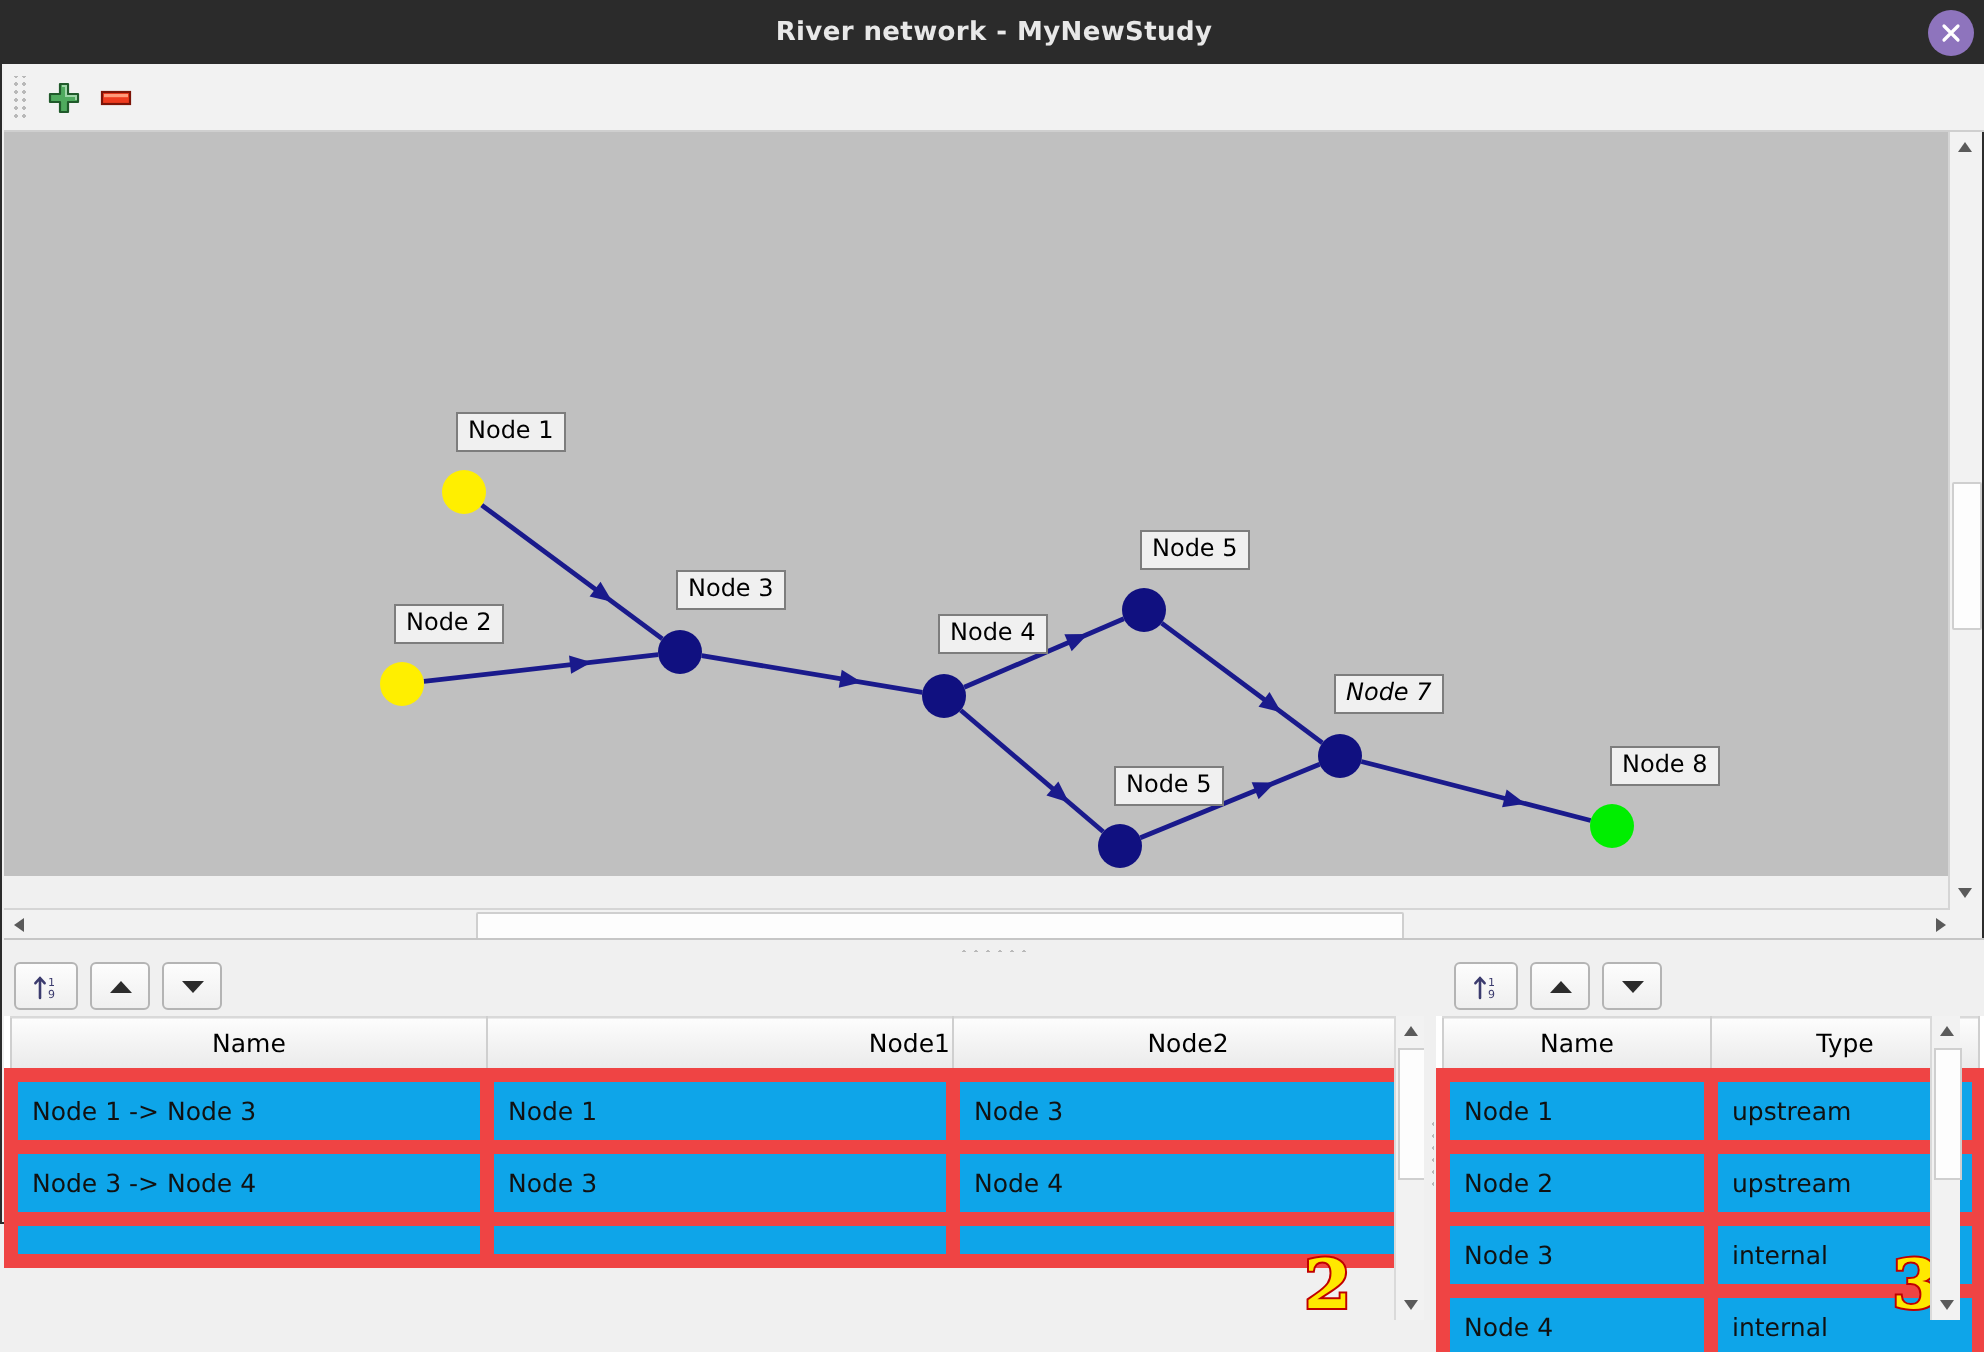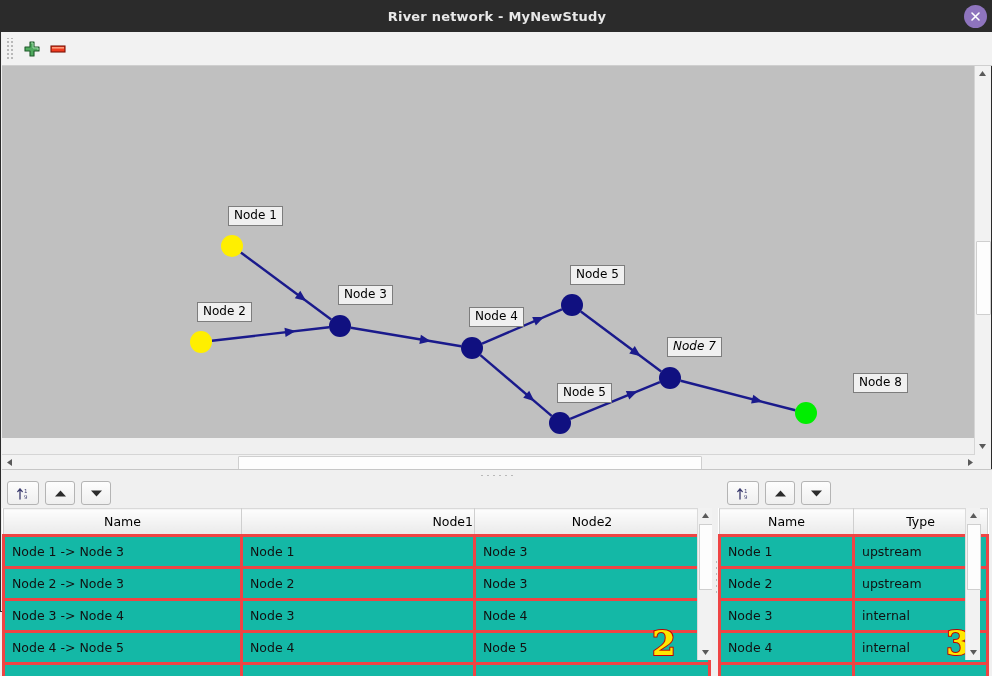--- a/index.html
+++ b/index.html
@@ -60,21 +60,21 @@
   .vsplit{width:6px;height:198px;background:#f0f0f0;display:flex;align-items:center;justify-content:center;cursor:ew-resize;}
   .vsplit .dots{width:3px;height:36px;background-image:radial-gradient(#b9b9b9 1px,transparent 1px);background-size:6px 6px;}
   .right-panel{width:274px;}
   .mini-tb{height:30px;display:flex;align-items:center;padding-left:5px;gap:6px;}
   .mbtn{width:28px;height:22px;background:linear-gradient(#fdfdfd,#efefef);border:1px solid #b4b4b4;
         border-radius:3px;display:flex;align-items:center;justify-content:center;cursor:pointer;}
   .mbtn.wide{width:30px;}
   table.grid{border-collapse:collapse;table-layout:fixed;background:#ffffff;font-size:12.5px;}
   table.grid th{background:linear-gradient(#fdfdfd,#eaeaea);border:1px solid #cfcfcf;border-top:1px solid #d9d9d9;
         font-weight:normal;height:23px;color:#000;text-align:center;}
-  table.grid td{border:3px solid #ef4444;height:29px;padding:0 7px;color:#111;background:#14b8a6;
+  table.grid td{border:7px solid #ef4444;height:29px;padding:0 7px;color:#111;background:#0ea5e9;
         overflow:hidden;white-space:nowrap;}
   .tblwrap{position:relative;}
   .tbl-vsb{position:absolute;top:0;right:0;width:14px;background:#f2f2f2;border-left:1px solid #dadada;}
   .tbl-vsb .thumb{position:absolute;left:1px;width:12px;background:#fdfdfd;border:1px solid #cfcfcf;}
   .tbl-vsb .trough{position:absolute;left:0;width:14px;background:#f2f2f2;}
 </style>
 </head>
 <body>
 
 <div class="window">
@@ -133,21 +133,21 @@
           <circle cx="804" cy="347" r="11" fill="#00ee00"></circle>
         </svg>
       <div id="node-labels">
           <div class="nlabel" style="left: 226px; top: 140px;">Node 1</div>
           <div class="nlabel" style="left: 195px; top: 236px;">Node 2</div>
           <div class="nlabel" style="left: 336px; top: 219px;">Node 3</div>
           <div class="nlabel" style="left: 467px; top: 241px;">Node 4</div>
           <div class="nlabel" style="left: 568px; top: 199px;">Node 5</div>
           <div class="nlabel" style="left: 555px; top: 317px;">Node 5</div>
           <div class="nlabel" style="left: 665px; top: 271px; font-style: italic;">Node 7</div>
-          <div class="nlabel" style="left: 803px; top: 307px; margin-left: 48px;">Node 8</div>
+          <div class="nlabel" style="left: 803px; top: 307px;">Node 8</div>
         </div>
 
     </div>
   </div>
 
   <div class="vsb">
     <div class="sb-arrow" style="top:0;">
       <svg width="9" height="7" viewBox="0 0 9 7">
           <path d="M4.5 1 L8 6 L1 6 Z" fill="#5a5a5a"></path>
         </svg>
@@ -211,33 +211,23 @@
                 <th style="width: 232px;">Node2</th>
               </tr>
             </thead>
             <tbody>
               <tr>
                 <td>Node 1 -&gt; Node 3</td>
                 <td>Node 1</td>
                 <td>Node 3</td>
               </tr>
               <tr>
-                <td>Node 2 -&gt; Node 3</td>
-                <td>Node 2</td>
-                <td>Node 3</td>
-              </tr>
-              <tr>
                 <td>Node 3 -&gt; Node 4</td>
                 <td>Node 3</td>
                 <td>Node 4</td>
-              </tr>
-              <tr>
-                <td>Node 4 -&gt; Node 5</td>
-                <td>Node 4</td>
-                <td>Node 5</td>
               </tr>
               <tr>
                 <td style="height: 14px;"></td>
                 <td style="height: 14px;"></td>
                 <td style="height: 14px;"></td>
               </tr>
             </tbody>
           </table>
         <div class="annot" style="left:650px;top:118px;">2</div>
         <div class="tbl-vsb" style="top:0;height:152px;">

